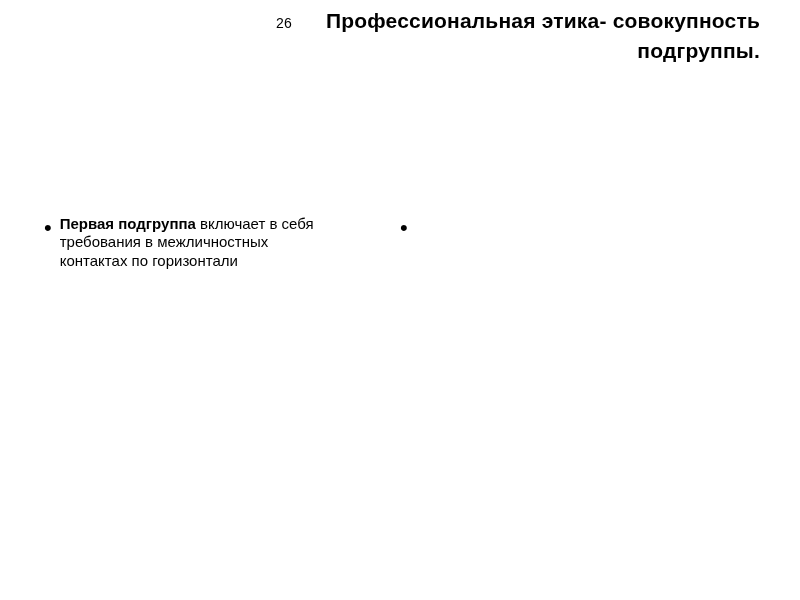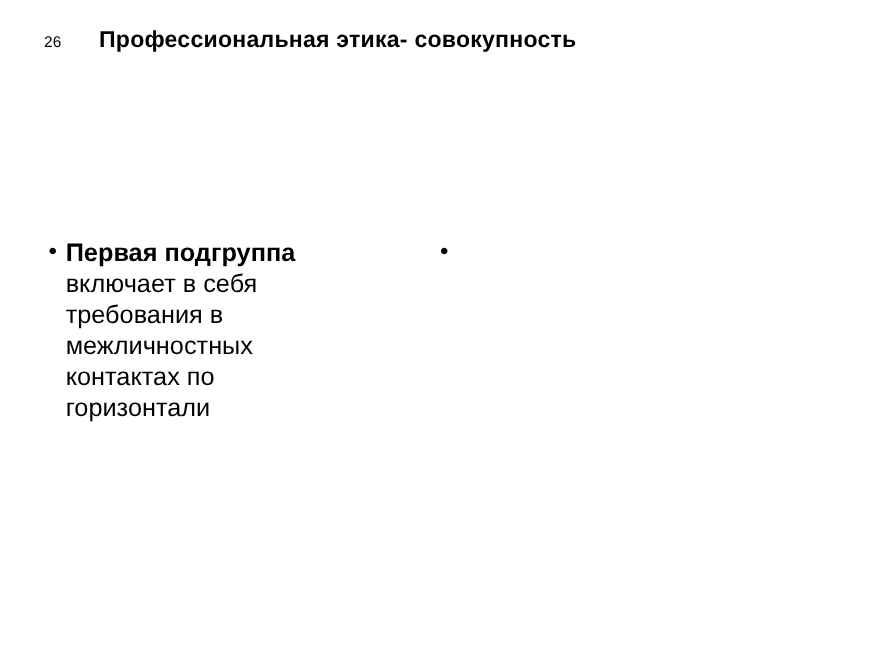--- a/index.html
+++ b/index.html
@@ -15,24 +15,24 @@
     overflow: hidden;
   }
   .slide {
     position: relative;
     width: 800px;
     height: 600px;
     box-sizing: border-box;
   }
   .title-block {
     position: absolute;
-    top: 22px;
+    top: 6px;
     left: 40px;
     width: 720px;
-    text-align: left;
+    text-align: right;
   }
   .title-line {
     font-size: 21px;
     font-weight: bold;
     line-height: 1.42;
     letter-spacing: 0.2px;
   }
   .slide-number {
     font-size: 14px;
     font-weight: normal;
@@ -63,37 +63,38 @@
     flex-direction: row;
     align-items: flex-start;
   }
   .bullet-dot {
     font-size: 22px;
     line-height: 1.18;
     margin-right: 8px;
     flex: 0 0 auto;
   }
   .bullet-text {
-    font-size: 23px;
+    font-size: 15px;
     line-height: 1.23;
     width: 268px;
   }
   .bullet-text .lead {
     font-weight: bold;
   }
 </style>
 </head>
 <body>
 
 <div class="slide">
 
   <div class="title-block">
     <div class="title-line">
       <span class="slide-number">26</span><span>Профессиональная этика- совокупность</span>
     </div>
+    <div class="title-line">подгруппы.</div>
   </div>
 
   <div class="columns">
 
     <div class="column left">
       <div class="bullet-row">
         <span class="bullet-dot">•</span>
         <span class="bullet-text"><span class="lead">Первая подгруппа</span><span> включает в себя требования в межличностных контактах по горизонтали</span></span>
       </div>
     </div>

